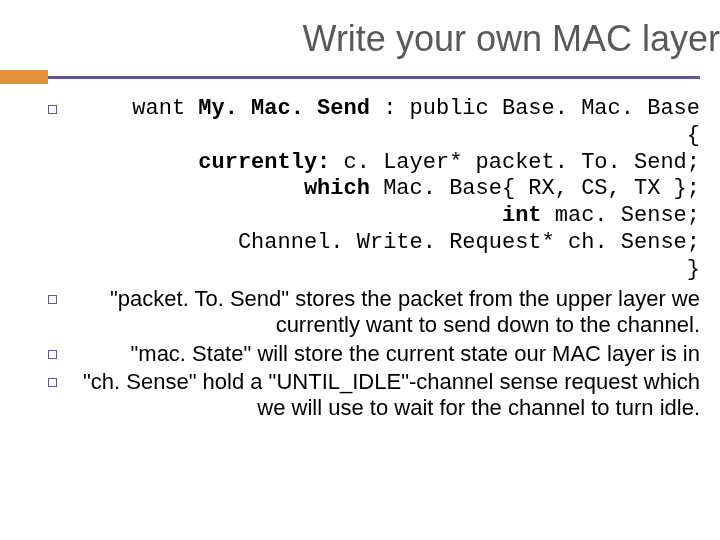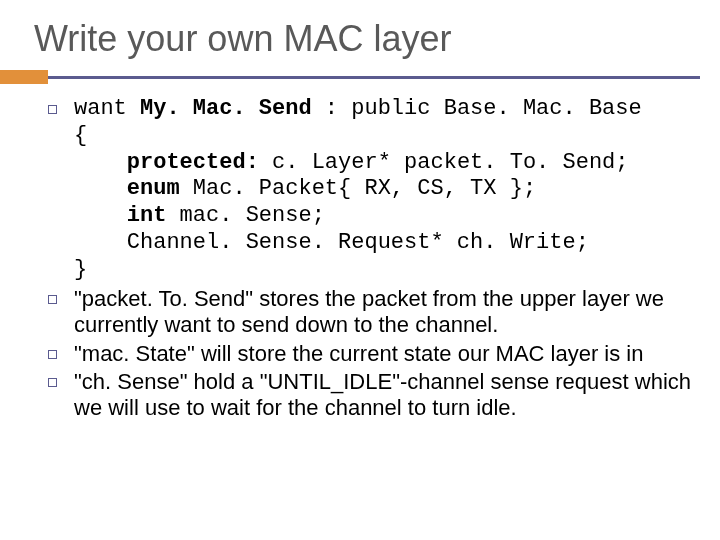--- a/index.html
+++ b/index.html
@@ -9,20 +9,21 @@
     height: 540px;
     background: #ffffff;
     font-family: Arial, Helvetica, sans-serif;
     overflow: hidden;
   }
   .slide {
     width: 720px;
     height: 540px;
     position: relative;
     box-sizing: border-box;
+    text-align: right;
   }
   .title {
     font-size: 36px;
     color: #595959;
     padding: 18px 0 4px 34px;
   }
   .rule-area {
     position: relative;
     height: 16px;
     margin-top: 6px;
@@ -89,24 +90,24 @@
     <div class="rule-long"></div>
     <div class="rule-accent"></div>
   </div>
 
   <div class="content">
     <ul class="items">
 
       <li>
         <div class="code"><span>want </span><b>My. Mac. Send</b><span> : public Base. Mac. Base</span>
 <span>{</span>
-<b>    protected:</b><span> c. Layer* packet. To. Send;</span>
-<b>    enum</b><span> Mac. Packet{ RX, CS, TX };</span>
+<b>    currently:</b><span> c. Layer* packet. To. Send;</span>
+<b>    which</b><span> Mac. Base{ RX, CS, TX };</span>
 <b>    int</b><span> mac. Sense;</span>
-<span>    Channel. Sense. Request* ch. Write;</span>
+<span>    Channel. Write. Request* ch. Sense;</span>
 <span>}</span></div>
       </li>
 
       <li>
         <div class="body-text">"packet. To. Send" stores the packet from the upper layer we currently want to send down to the channel.</div>
       </li>
 
       <li>
         <div class="body-text">"mac. State" will store the current state our MAC layer is in</div>
       </li>

